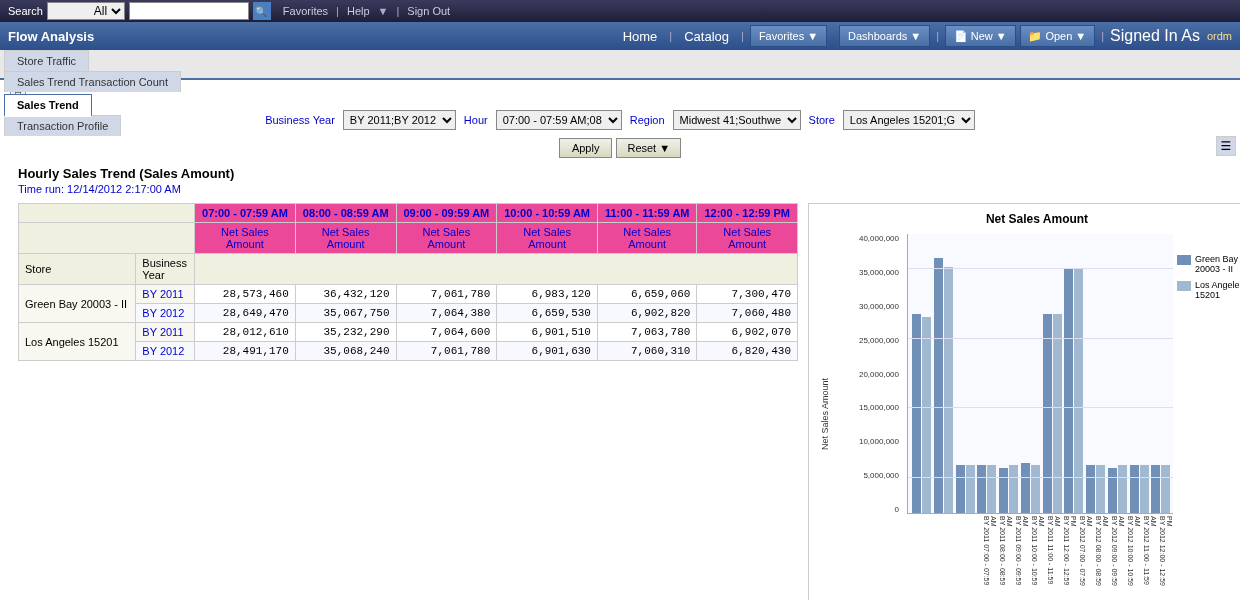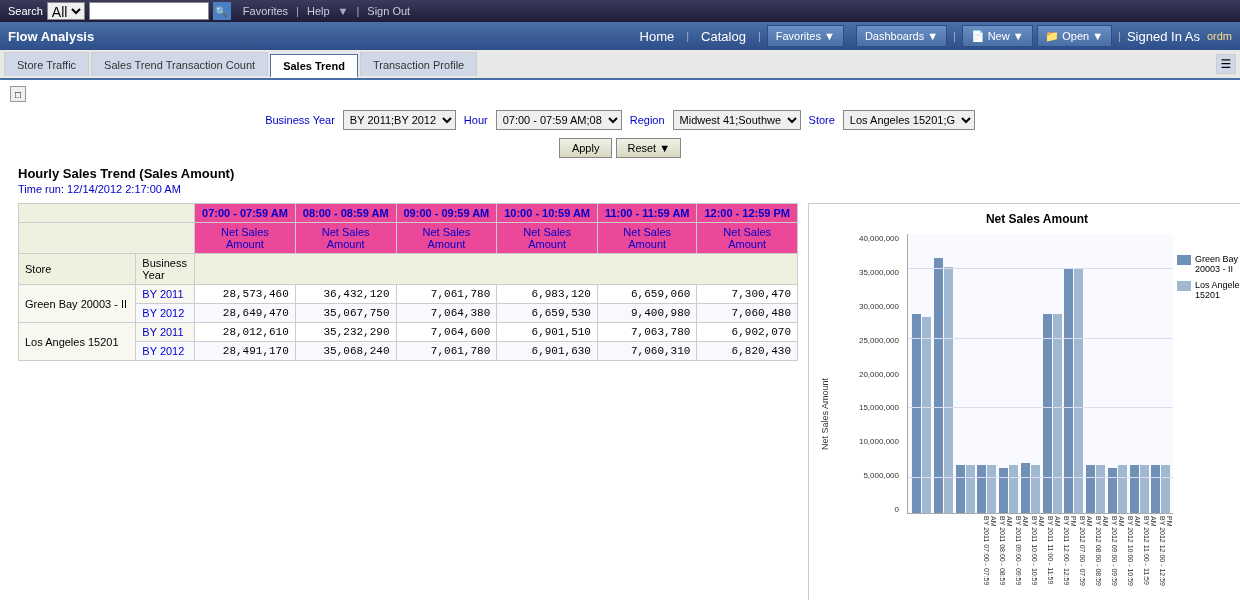--- a/index.html
+++ b/index.html
@@ -38,23 +38,24 @@
       align-items: center;
       gap: 12px;
     }
     .search-area {
       display: flex;
       align-items: center;
       gap: 4px;
     }
     .search-label { color: #fff; font-size: 11px; }
     .search-select {
-      font-size: 14px;
+      font-size: 12px;
       height: 18px;
       border: 1px solid #888;
+      padding-left: 42px;
     }
     .search-input {
       width: 120px;
       height: 18px;
       font-size: 10px;
       border: 1px solid #888;
     }
     .search-btn {
       width: 18px; height: 18px;
       background: #4a7fc1;
@@ -101,24 +102,25 @@
       cursor: pointer;
       display: flex; align-items: center; gap: 3px;
       height: 22px;
     }
     .nav-separator { color: #aac; margin: 0 2px; }
 
     
     .tabs-bar {
       background: #e8e8e8;
       display: flex;
-      align-items: center;
+      align-items: flex-start;
       padding: 0 4px;
       border-bottom: 2px solid #4a6fa5;
       height: 30px;
+      flex-direction: column;
     }
     .tab {
       padding: 4px 12px;
       font-size: 11px;
       cursor: pointer;
       border: 1px solid #ccc;
       border-bottom: none;
       background: #d0d8e8;
       color: #333;
       margin-right: 2px;
@@ -369,21 +371,21 @@
       <span>📄</span>
       <span>New</span>
       <span>▼</span>
     </button>
     <button class="nav-btn">
       <span>📁</span>
       <span>Open</span>
       <span>▼</span>
     </button>
     <span class="nav-separator">|</span>
-    <span style="color:#fff;font-size:13px;">Signed In As</span>
+    <span style="color:#fff;font-size:16px;">Signed In As</span>
     <span style="color:#ffdd88;font-size:11px;margin-left:3px;">ordm</span>
   </div>
 </div>
 
 <div class="tabs-bar">
   <div class="tab">Store Traffic</div>
   <div class="tab">Sales Trend Transaction Count</div>
   <div class="tab active">Sales Trend</div>
   <div class="tab">Transaction Profile</div>
   <div class="tab-extra">
@@ -463,21 +465,21 @@
               <td class="data-cell">6,983,120</td>
               <td class="data-cell">6,659,060</td>
               <td class="data-cell">7,300,470</td>
             </tr>
             <tr>
               <td class="row-subheader row-header" style="color: rgb(0, 0, 204); cursor: pointer;">BY 2012</td>
               <td class="data-cell">28,649,470</td>
               <td class="data-cell">35,067,750</td>
               <td class="data-cell">7,064,380</td>
               <td class="data-cell">6,659,530</td>
-              <td class="data-cell">9,400,980</td>
+              <td class="data-cell">6,902,820</td>
               <td class="data-cell">7,060,480</td>
             </tr>
             <tr>
               <td class="store-name row-header" rowspan="2">Los Angeles 15201</td>
               <td class="row-subheader row-header" style="color: rgb(0, 0, 204); cursor: pointer;">BY 2011</td>
               <td class="data-cell">28,012,610</td>
               <td class="data-cell">35,232,290</td>
               <td class="data-cell">7,064,600</td>
               <td class="data-cell">6,901,510</td>
               <td class="data-cell">7,063,780</td>

